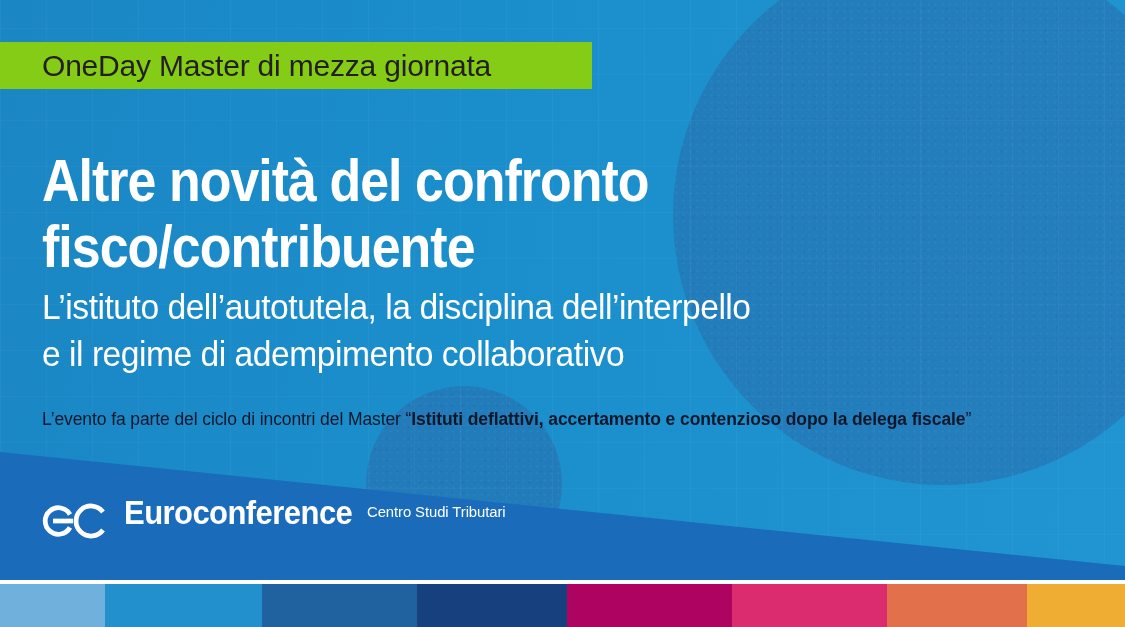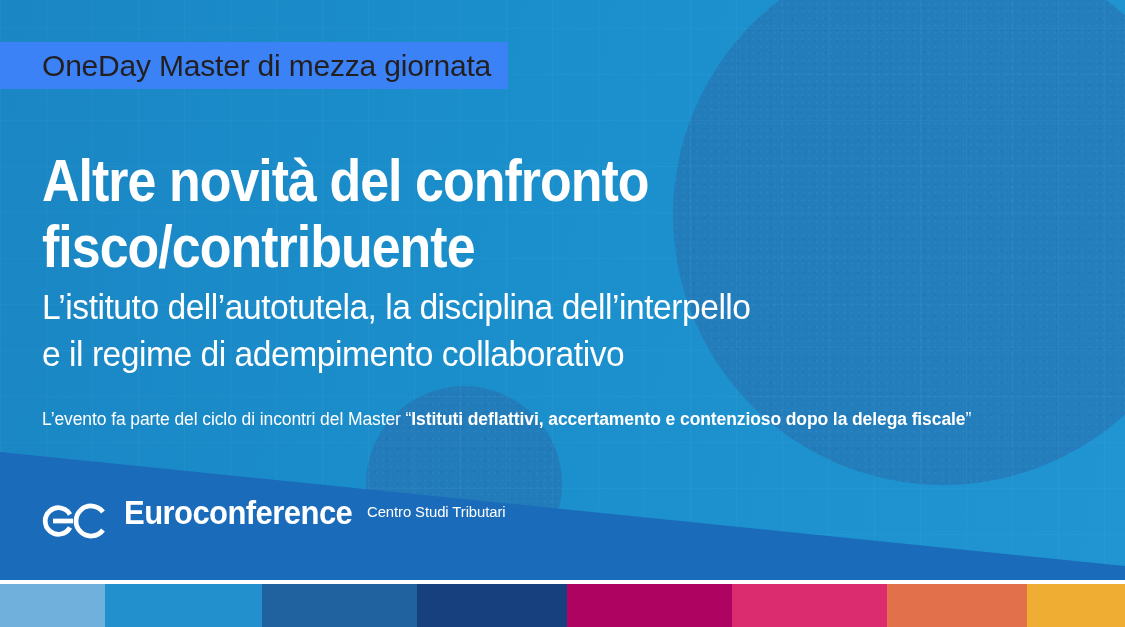--- a/index.html
+++ b/index.html
@@ -73,23 +73,23 @@
   
   .content {
     position: absolute;
     inset: 0;
   }
 
   .kicker-box {
     position: absolute;
     left: 0;
     top: 42px;
-    width: 508px;
+    width: 592px;
     height: 47px;
-    background: #3b82f6;
+    background: #84cc16;
     display: flex;
     align-items: center;
   }
   .kicker-text {
     color: #231f20;
     font-size: 30px;
     font-weight: 400;
     letter-spacing: -0.2px;
     padding-left: 42px;
     white-space: nowrap;
@@ -123,21 +123,21 @@
     transform: scaleX(0.96);
     transform-origin: left top;
     white-space: pre-line;
   }
 
   .note {
     position: absolute;
     left: 42px;
     top: 388px;
     width: 950px;
-    color: #ffffff;
+    color: #0f172a;
     font-size: 17.5px;
     font-weight: 400;
     line-height: 1.52;
     letter-spacing: -0.1px;
   }
   .note b { font-weight: 700; }
 
   
   .logo {
     position: absolute;

